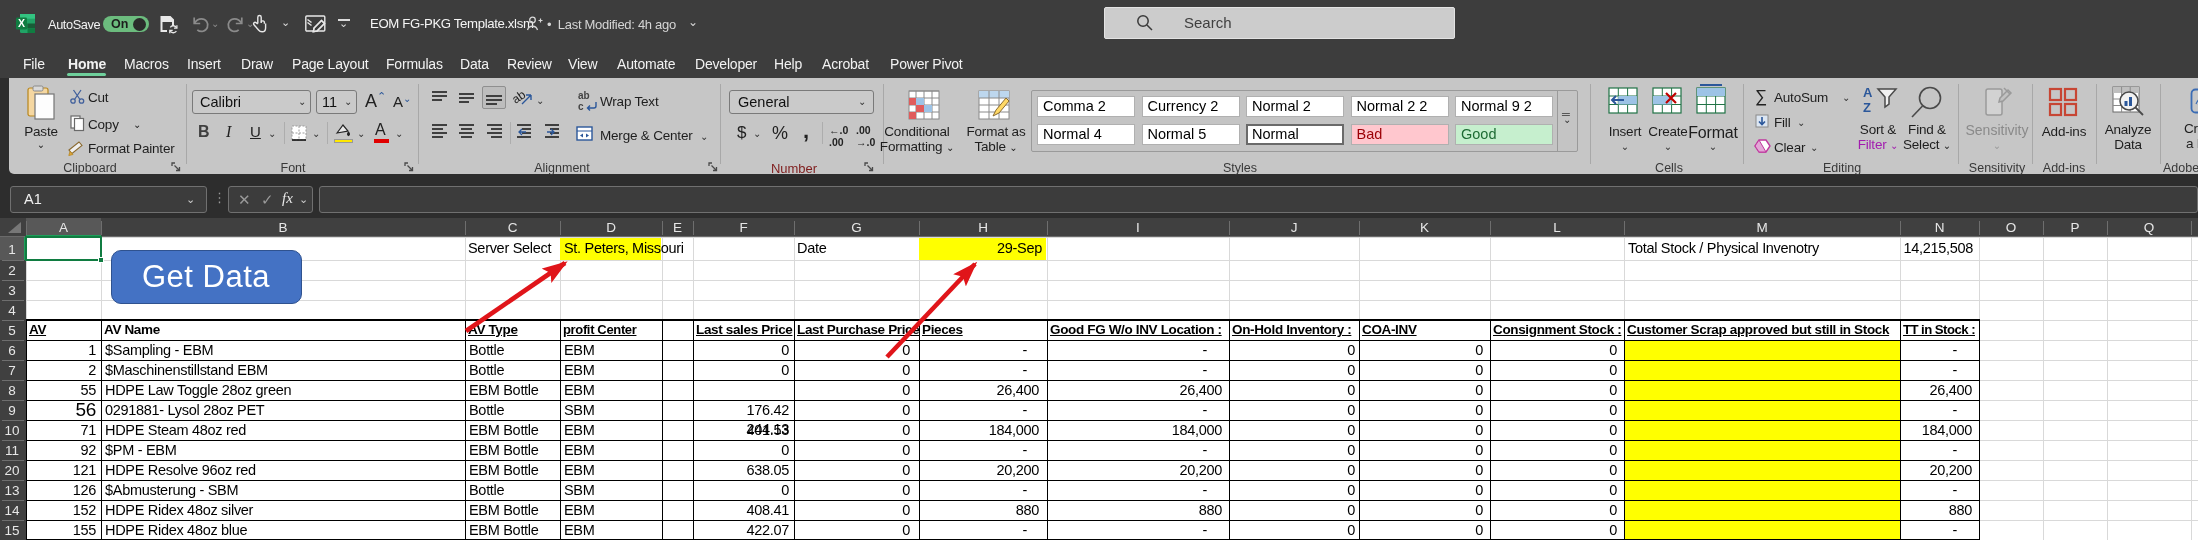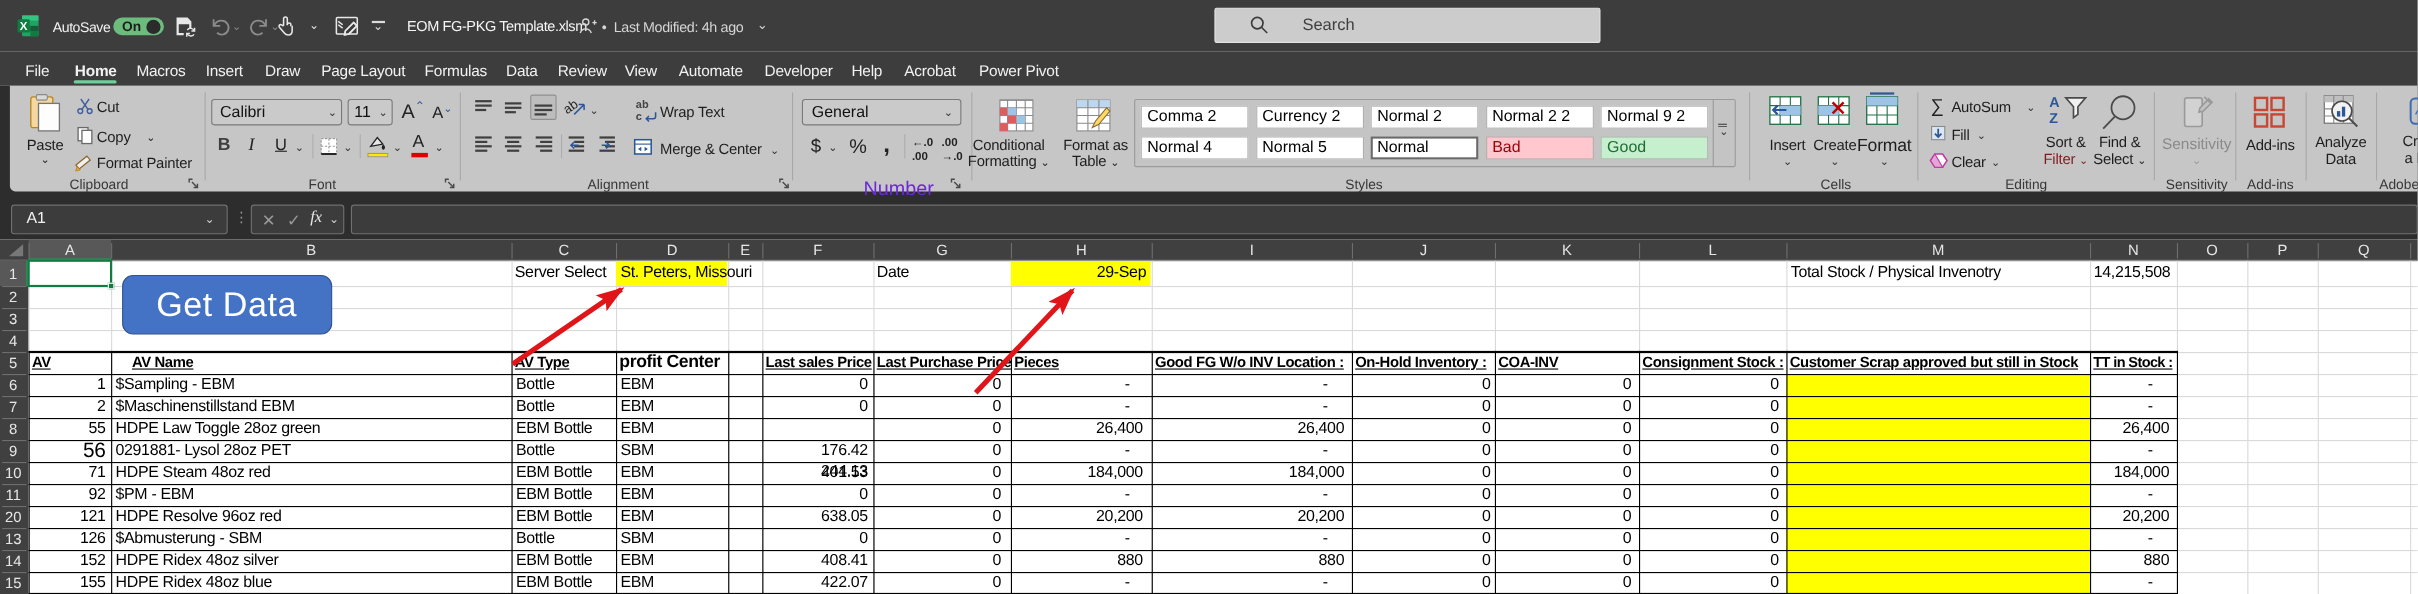--- a/index.html
+++ b/index.html
@@ -94,21 +94,21 @@
 <div class="ab" style="left:883px;top:84px;width:1px;height:80px;background:#a8a8a8"></div>
 <div class="ab" style="left:1590px;top:84px;width:1px;height:80px;background:#a8a8a8"></div>
 <div class="ab" style="left:1743px;top:84px;width:1px;height:80px;background:#a8a8a8"></div>
 <div class="ab" style="left:1958px;top:84px;width:1px;height:80px;background:#a8a8a8"></div>
 <div class="ab" style="left:2032px;top:84px;width:1px;height:80px;background:#a8a8a8"></div>
 <div class="ab" style="left:2096px;top:84px;width:1px;height:80px;background:#a8a8a8"></div>
 <div class="ab" style="left:2160px;top:84px;width:1px;height:80px;background:#a8a8a8"></div>
 <div class="tx" style="left:90px;top:161px;transform:translateX(-50%);font-size:12.5px;color:#383838">Clipboard</div>
 <div class="tx" style="left:293px;top:161px;transform:translateX(-50%);font-size:12.5px;color:#383838">Font</div>
 <div class="tx" style="left:562px;top:161px;transform:translateX(-50%);font-size:12.5px;color:#383838">Alignment</div>
-<div class="tx" style="left:817px;top:161px;transform:translateX(-50%);font-size:18px;color:#6d28d9">Number</div>
+<div class="tx" style="left:794px;top:161px;transform:translateX(-50%);font-size:13px;color:#7f1d1d">Number</div>
 <div class="tx" style="left:1240px;top:161px;transform:translateX(-50%);font-size:12.5px;color:#383838">Styles</div>
 <div class="tx" style="left:1669px;top:161px;transform:translateX(-50%);font-size:12.5px;color:#383838">Cells</div>
 <div class="tx" style="left:1842px;top:161px;transform:translateX(-50%);font-size:12.5px;color:#383838">Editing</div>
 <div class="tx" style="left:1997px;top:161px;transform:translateX(-50%);font-size:12.5px;color:#383838">Sensitivity</div>
 <div class="tx" style="left:2064px;top:161px;transform:translateX(-50%);font-size:12.5px;color:#383838">Add-ins</div>
 <div class="tx" style="left:2163px;top:161px;font-size:12.5px;color:#383838">Adobe</div>
 <svg class="ab" style="left:171px;top:162px" width="10" height="10" viewBox="0 0 10 10" fill="none" stroke="#4a4a4a" stroke-width="1.3">
     <path d="M1 4 V1 h3 M3.5 3.5 l4.5 4.5 M8.5 5 v3.5 H5"></path>
   </svg>
 <svg class="ab" style="left:404px;top:162px" width="10" height="10" viewBox="0 0 10 10" fill="none" stroke="#4a4a4a" stroke-width="1.3">
@@ -318,21 +318,21 @@
     <path d="M5 1 L12 13 H5 L1 7 z" fill="#e3a6d6" stroke="#c0399f" stroke-width="1"></path>
   </svg>
 <div class="tx" style="left:1774px;top:140px;font-size:13.5px;letter-spacing:-0.2px;color:#1e1e1e">Clear</div>
 <div class="tx" style="left:1810px;top:142px;font-size:10px;color:#333">⌄</div>
 <div class="tx" style="left:1863px;top:85px;font-size:13px;font-weight:bold;color:#2b579a">A</div>
 <div class="tx" style="left:1863px;top:100px;font-size:13px;font-weight:bold;color:#2b579a">Z</div>
 <svg class="ab" style="left:1877px;top:88px" width="20" height="26" viewBox="0 0 20 26" fill="none" stroke="#4a4a4a" stroke-width="1.5">
 <path d="M1 1 h18 l-7 8 v7 l-4 3 v-10 z" fill="#f0f0f0"></path>
   </svg>
 <div class="tx" style="left:1878px;top:122px;transform:translateX(-50%);font-size:13.5px;letter-spacing:-0.2px;color:#1e1e1e">Sort &amp;</div>
-<div class="tx" style="left:1878px;top:137px;transform:translateX(-50%);font-size:13.5px;letter-spacing:-0.2px;color:#7f1d1d">Filter <span style="font-size:10px">⌄</span></div>
+<div class="tx" style="left:1878px;top:137px;transform:translateX(-50%);font-size:13.5px;letter-spacing:-0.2px;color:#a21caf">Filter <span style="font-size:10px">⌄</span></div>
 <svg class="ab" style="left:1910px;top:86px" width="34" height="34" viewBox="0 0 34 34" fill="none" stroke="#4a4a4a" stroke-width="1.6">
 <circle cx="20" cy="12" r="10.5"></circle>
     <path d="M12.5 20 L2 31"></path>
   </svg>
 <div class="tx" style="left:1927px;top:122px;transform:translateX(-50%);font-size:13.5px;letter-spacing:-0.2px;color:#1e1e1e">Find &amp;</div>
 <div class="tx" style="left:1927px;top:137px;transform:translateX(-50%);font-size:13.5px;letter-spacing:-0.2px;color:#1e1e1e">Select <span style="font-size:10px">⌄</span></div>
 <svg class="ab" style="left:1982px;top:86px" width="30" height="32" viewBox="0 0 30 32" fill="none" stroke="#9a9a9a" stroke-width="1.5">
 <rect x="4" y="3" width="16" height="26" rx="2" fill="#d2d2d2"></rect>
     <path d="M18 12 L26 4 l3 3 -8 8 -4 1 z" fill="#c2c2c2"></path>
     <path d="M22 2 l6 6"></path>
@@ -509,23 +509,23 @@
 <div class="ab" style="left:26px;top:500px;width:1954px;height:1px;background:#000"></div>
 <div class="ab" style="left:26px;top:520px;width:1954px;height:1px;background:#000"></div>
 <div class="ab" style="left:26px;top:539px;width:1954px;height:1px;background:#000"></div>
 <div class="tx" style="left:468px;top:237px;font-size:14.5px;color:#000;line-height:23px;letter-spacing:-0.3px;">Server Select</div>
 <div class="tx" style="left:564px;top:237px;font-size:14.5px;color:#000;line-height:23px;letter-spacing:-0.3px;">St. Peters, Missouri</div>
 <div class="tx" style="left:797px;top:237px;font-size:14.5px;color:#000;line-height:23px;letter-spacing:-0.3px;">Date</div>
 <div class="tx" style="left:919px;top:237px;width:123px;text-align:right;font-size:14.5px;color:#000;line-height:23px;letter-spacing:-0.3px;">29-Sep</div>
 <div class="tx" style="left:1628px;top:237px;font-size:14.5px;color:#000;line-height:23px;letter-spacing:-0.3px;">Total Stock / Physical Invenotry</div>
 <div class="tx" style="left:1900px;top:237px;width:73px;text-align:right;font-size:14.5px;color:#000;line-height:23px;letter-spacing:-0.3px;">14,215,508</div>
 <div class="tx" style="left:29px;top:320px;font-size:13.5px;color:#000;line-height:20px;font-weight:bold;text-decoration:underline;letter-spacing:-0.35px;">AV</div>
-<div class="tx" style="left:104px;top:320px;font-size:13.5px;color:#000;line-height:20px;font-weight:bold;text-decoration:underline;letter-spacing:-0.35px;margin-left:16px;">AV Name</div>
+<div class="tx" style="left:104px;top:320px;font-size:13.5px;color:#000;line-height:20px;font-weight:bold;letter-spacing:-0.35px;">AV Name</div>
 <div class="tx" style="left:468px;top:320px;font-size:13.5px;color:#000;line-height:20px;font-weight:bold;text-decoration:underline;letter-spacing:-0.35px;">AV Type</div>
-<div class="tx" style="left:563px;top:320px;font-size:16px;color:#000;line-height:20px;font-weight:bold;letter-spacing:-0.35px;">profit Center</div>
+<div class="tx" style="left:563px;top:320px;font-size:13px;color:#000;line-height:20px;font-weight:bold;text-decoration:underline;letter-spacing:-0.35px;">profit Center</div>
 <div class="tx" style="left:696px;top:320px;font-size:13.5px;color:#000;line-height:20px;font-weight:bold;text-decoration:underline;letter-spacing:-0.35px;">Last sales Price</div>
 <div class="tx" style="left:797px;top:320px;font-size:13.5px;color:#000;line-height:20px;font-weight:bold;text-decoration:underline;letter-spacing:-0.35px;">Last Purchase Price</div>
 <div class="tx" style="left:922px;top:320px;font-size:13.5px;color:#000;line-height:20px;font-weight:bold;text-decoration:underline;letter-spacing:-0.35px;">Pieces</div>
 <div class="tx" style="left:1050px;top:320px;font-size:13.5px;color:#000;line-height:20px;font-weight:bold;text-decoration:underline;letter-spacing:-0.35px;">Good FG W/o INV Location :</div>
 <div class="tx" style="left:1232px;top:320px;font-size:13.5px;color:#000;line-height:20px;font-weight:bold;text-decoration:underline;letter-spacing:-0.35px;">On-Hold Inventory :</div>
 <div class="tx" style="left:1362px;top:320px;font-size:13.5px;color:#000;line-height:20px;font-weight:bold;text-decoration:underline;letter-spacing:-0.35px;">COA-INV</div>
 <div class="tx" style="left:1493px;top:320px;font-size:13.5px;color:#000;line-height:20px;font-weight:bold;text-decoration:underline;letter-spacing:-0.35px;">Consignment Stock :</div>
 <div class="tx" style="left:1627px;top:320px;font-size:13.5px;color:#000;line-height:20px;font-weight:bold;text-decoration:underline;letter-spacing:-0.35px;">Customer Scrap approved but still in Stock</div>
 <div class="tx" style="left:1903px;top:320px;font-size:13.2px;color:#000;line-height:20px;font-weight:bold;text-decoration:underline;letter-spacing:-0.55px;">TT in Stock :</div>
 <div class="tx" style="left:26px;top:340px;width:70px;text-align:right;font-size:14.5px;color:#000;line-height:20px;letter-spacing:-0.3px;">1</div>

